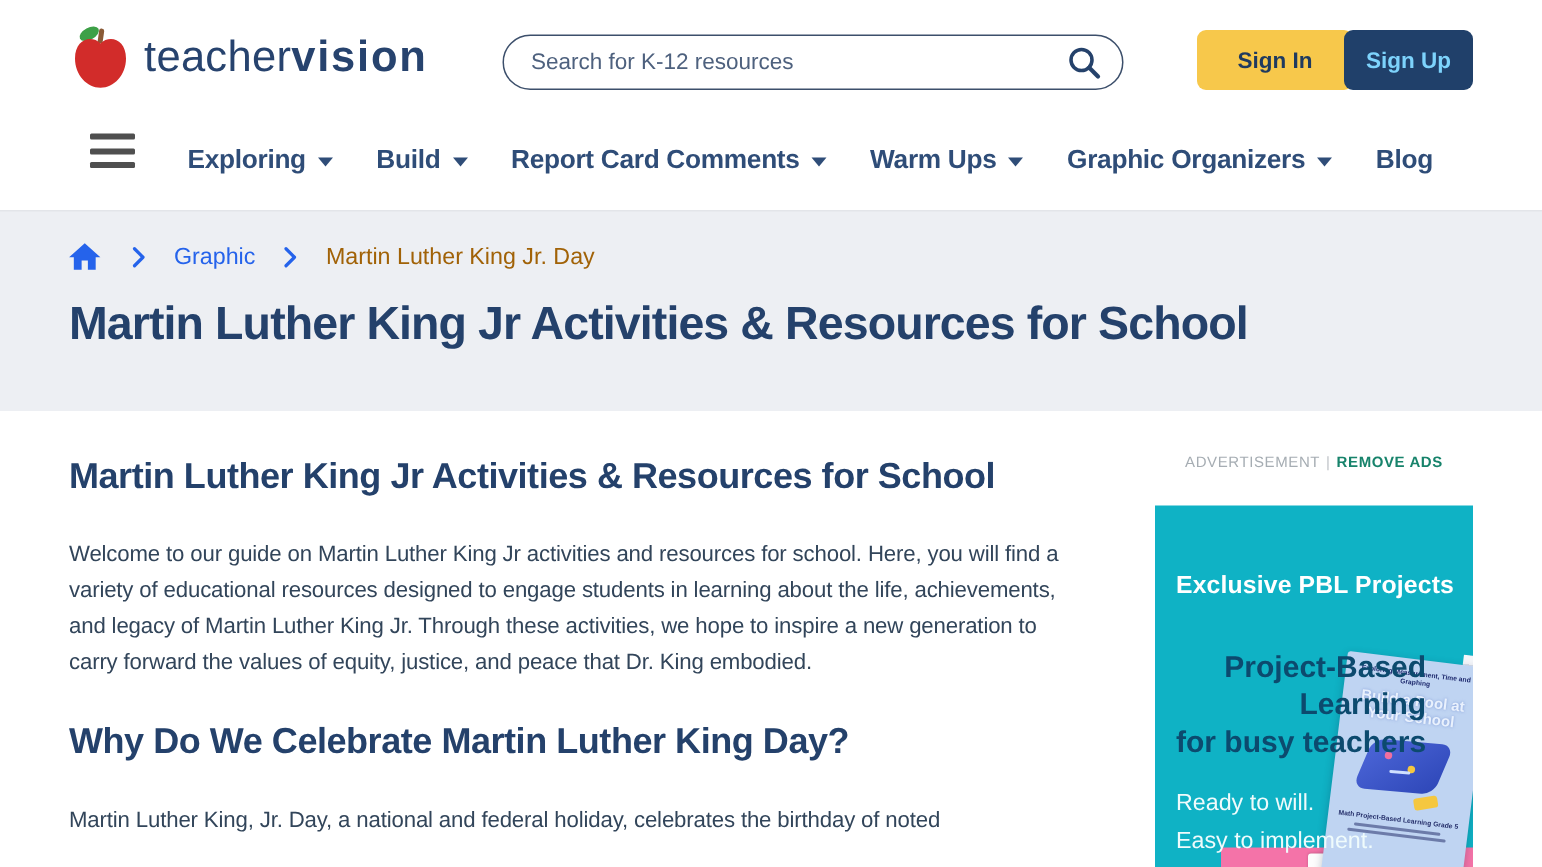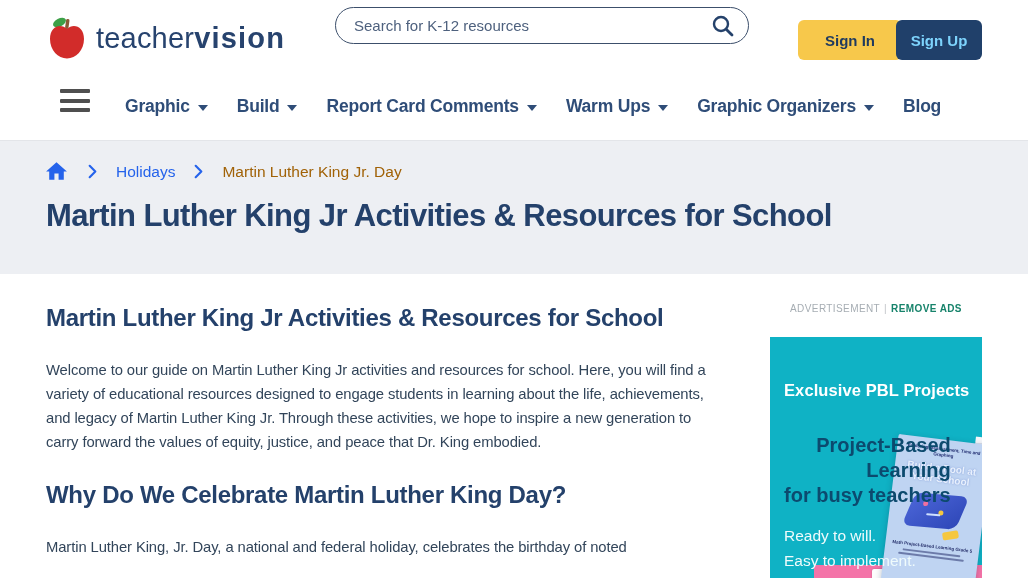--- a/index.html
+++ b/index.html
@@ -9,21 +9,21 @@
     background:#ffffff; font-family:"Liberation Sans", sans-serif;padding-left:36px;
   }
 
   
   .header { position:absolute; left:0; top:0; width:1028px; height:72px; background:#fff; }
   .logo { position:absolute; left:46px; top:15px; display:flex; align-items:center; gap:8px; cursor:pointer; }
   .logo-text { font-size:29px; color:#27436E; letter-spacing:0.2px; }
   .logo-text .lt-reg { font-weight:400; }
   .logo-text .lt-bold { font-weight:800; letter-spacing:1.2px; }
   .search-pill {
-    position:absolute; left:335px; top:7px; width:414px; height:37px;
+    position:absolute; left:335px; top:23px; width:414px; height:37px;
     border:1.6px solid #3C4F6B; border-radius:19px; background:#fff;
     display:flex; align-items:center; padding:0 12px 0 18px;
   }
   .search-input {
     flex:1; border:none; outline:none; font-family:"Liberation Sans",sans-serif;
     font-size:15px; color:#3C4F6B; background:transparent;
   }
   .search-input::placeholder { color:#4E617E; opacity:1; }
   .btn { position:absolute; top:20px; height:40px; border:none; border-radius:6px;
     font-family:"Liberation Sans",sans-serif; font-size:15px; font-weight:700; cursor:pointer; }
@@ -136,21 +136,21 @@
   </div>
 
   <div class="nav">
     <div class="hamburger">
       <span></span>
         <span></span>
         <span></span>
     </div>
     <div class="nav-items">
       <div class="nav-item">
-        <span>Graphic</span>
+        <span>Exploring</span>
           <span class="caret"></span>
       </div>
       <div class="nav-item">
         <span>Build</span>
           <span class="caret"></span>
       </div>
       <div class="nav-item">
         <span>Report Card Comments</span>
           <span class="caret"></span>
       </div>
@@ -173,21 +173,21 @@
       <span>
         <svg width="25" height="25" viewBox="0 0 24 24">
             <path d="M10 20v-6h4v6h5v-8h3L12 3 2 12h3v8z" fill="#2563EB"></path>
           </svg>
       </span>
       <span>
         <svg width="17" height="17" viewBox="0 0 24 24" fill="none">
             <path d="M8 4l8 8-8 8" stroke="#2563EB" stroke-width="3" stroke-linecap="round" stroke-linejoin="round"></path>
           </svg>
       </span>
-      <span class="crumb-link">Holidays</span>
+      <span class="crumb-link">Graphic</span>
       <span>
         <svg width="17" height="17" viewBox="0 0 24 24" fill="none">
             <path d="M8 4l8 8-8 8" stroke="#2563EB" stroke-width="3" stroke-linecap="round" stroke-linejoin="round"></path>
           </svg>
       </span>
       <span class="crumb-current">Martin Luther King Jr. Day</span>
     </div>
     <h1 class="hero-title">Martin Luther King Jr Activities &amp; Resources for School</h1>
   </div>
 

